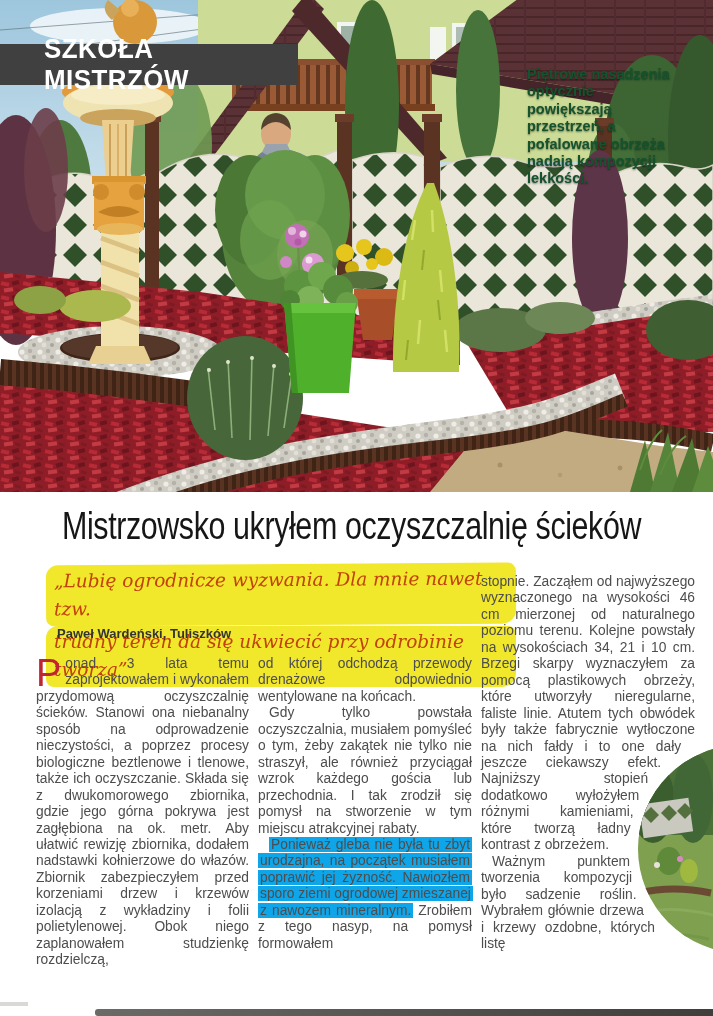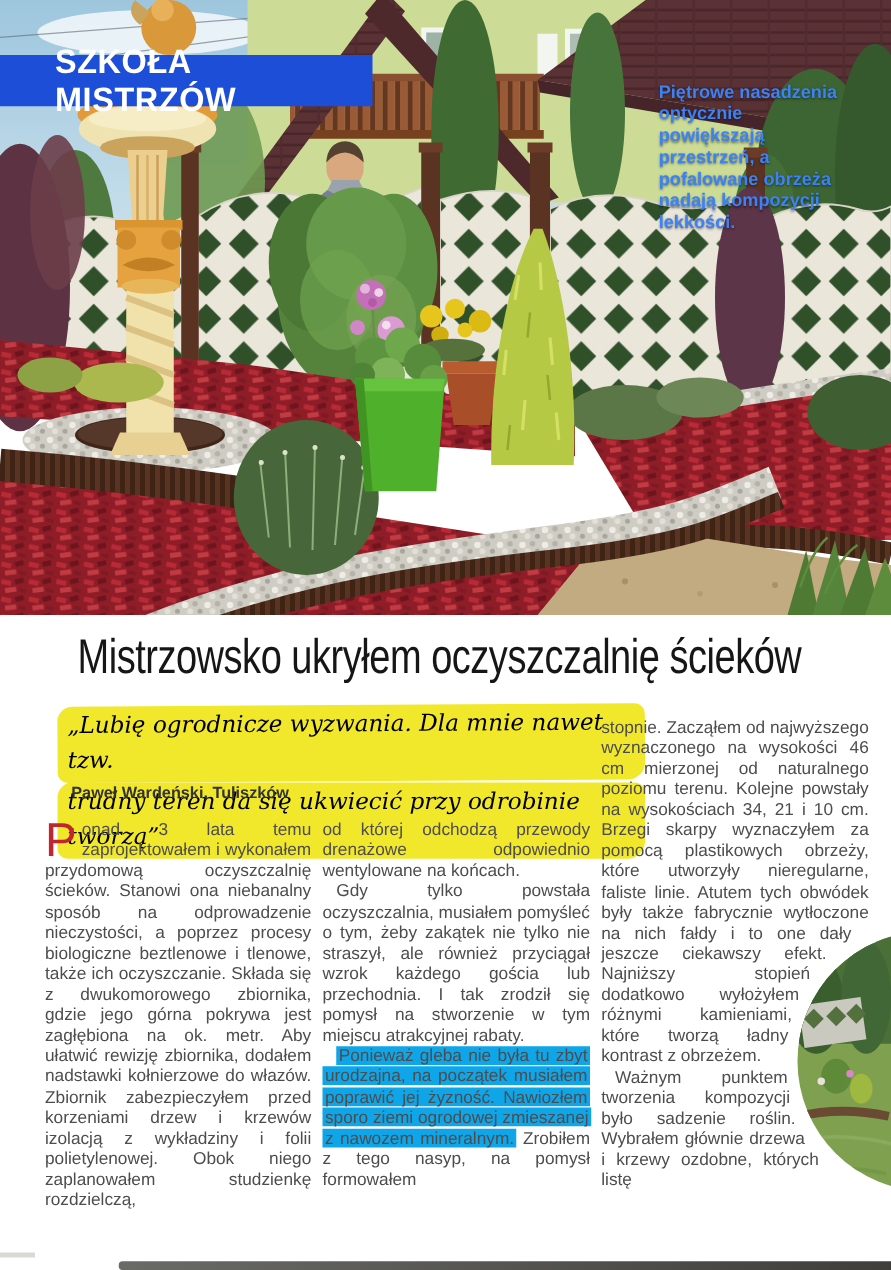--- a/index.html
+++ b/index.html
@@ -7,42 +7,42 @@
     position:relative;width:713px;height:1016px;margin:0 auto;
     background:#ffffff;overflow:hidden;
     font-family:"Liberation Sans","DejaVu Sans",sans-serif;
   }
   
   .photo{position:absolute;left:0;top:0;width:713px;height:492px;}
   .photo svg{display:block;}
   
   .banner{
     position:absolute;left:0;top:44px;width:298px;height:41px;
-    background:#1d4ed8;color:#ffffff;display:flex;align-items:center;
+    background:#404040;color:#ffffff;display:flex;align-items:center;
     font-weight:bold;font-size:27px;letter-spacing:.5px;
     padding-left:44px;box-sizing:border-box;
     transform-origin:left center;
   }
   .banner span{display:inline-block;transform:scaleX(.96);transform-origin:left center;}
   
   .photo-caption{
     position:absolute;left:527px;top:66px;width:154px;
-    color:#3b82f6;font-weight:bold;font-size:14.5px;line-height:1.2;
+    color:#14532d;font-weight:bold;font-size:14.5px;line-height:1.2;
     text-shadow:0 1px 2px rgba(0,0,0,.5);
     hyphens:auto;
   }
   
   .title{
     position:absolute;left:62px;top:504px;width:780px;
     font-size:39px;color:#161616;white-space:nowrap;
     transform:scaleX(.78);transform-origin:left top;letter-spacing:-.5px;
   }
   .quote{position:absolute;left:46px;top:564px;width:470px;
     font-family:"DejaVu Serif","Liberation Serif",serif;font-style:italic;
-    font-size:18.5px;color:#000000;line-height:28px;}
+    font-size:18.5px;color:#c2410c;line-height:28px;}
   .quote .qline{margin-bottom:1px;}
   .quote .hl{
     background:#f1e72b;padding:2px 10px 3px 8px;
     border-radius:12px 8px 14px 8px;display:inline-block;
   }
   .quote .qline:first-child .hl{transform:rotate(-.35deg);}
   .author{position:absolute;left:57px;top:626px;font-weight:bold;
     font-size:13px;color:#333333;}
   
   .col{

